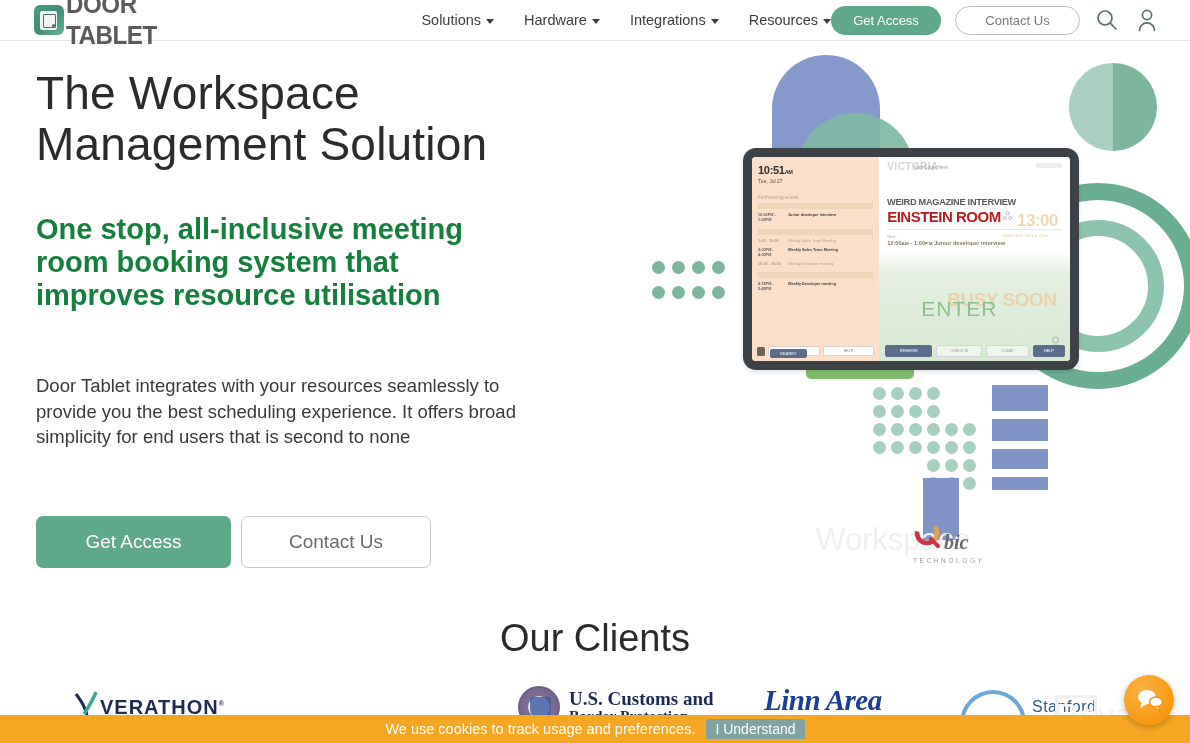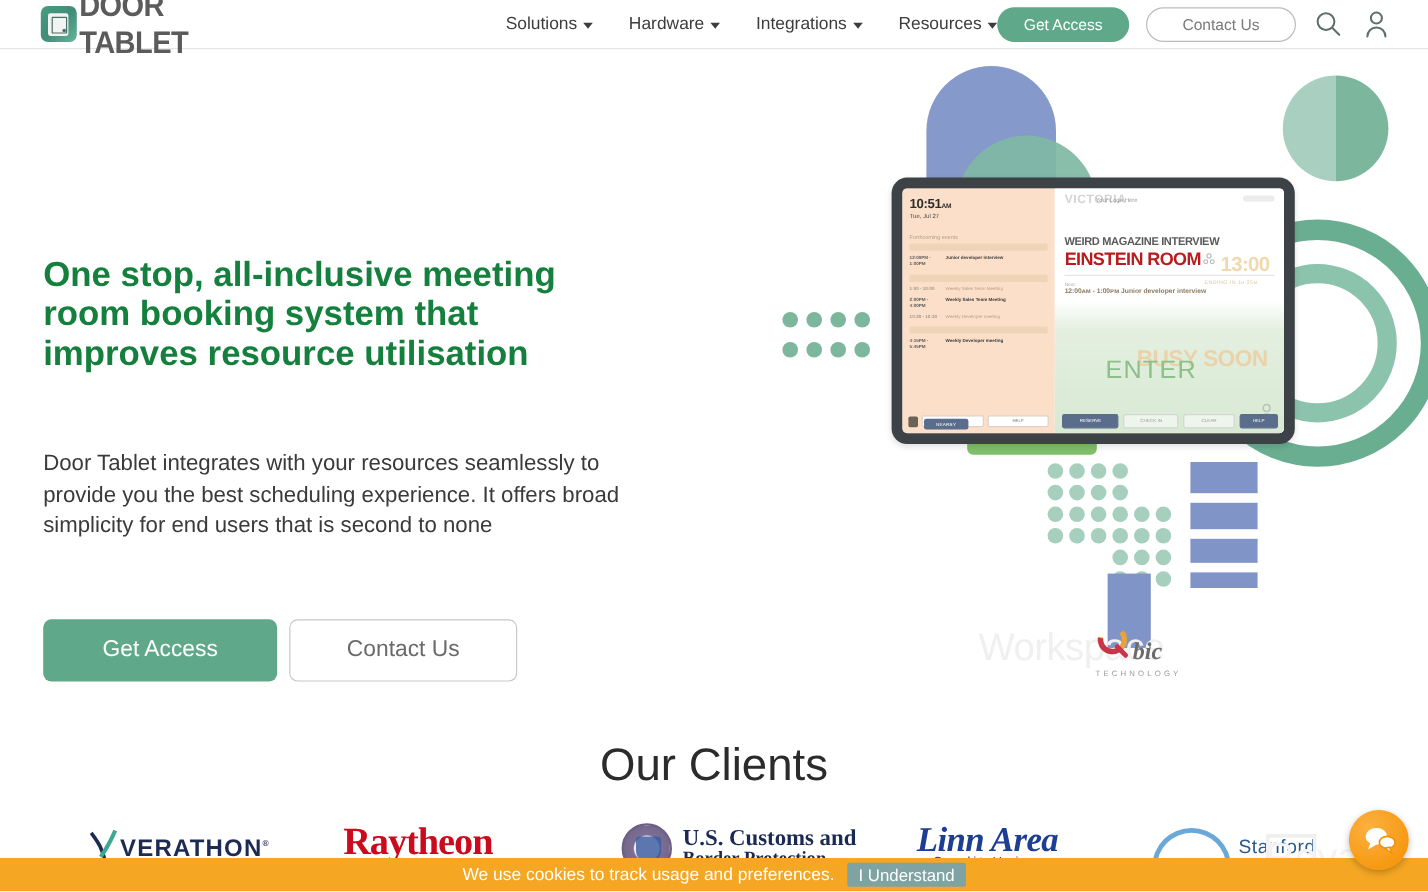--- a/index.html
+++ b/index.html
@@ -325,20 +325,24 @@
       </div>
       <div class="icon-btn">
         <svg width="26" height="26" viewBox="0 0 26 26" fill="none" stroke="#5d7068" stroke-width="1.7">
           <circle cx="13" cy="8" r="4.6"></circle>
             <path d="M5.5 23.5c0-4.4 3.4-7.6 7.5-7.6s7.5 3.2 7.5 7.6" stroke-linecap="round"></path>
         </svg>
       </div>
     </div>
   </div>
 
+  <h1 class="hero-h1">
+    <span>The Workspace</span><br>
+    <span>Management Solution</span>
+  </h1>
   <div class="hero-sub">One stop, all-inclusive meeting room booking system that improves resource utilisation</div>
   <div class="hero-body">Door Tablet integrates with your resources seamlessly to provide you the best scheduling experience. It offers broad simplicity for end users that is second to none</div>
   <div class="hero-cta">
     <div class="cta cta-primary">Get Access</div>
     <div class="cta cta-secondary">Contact Us</div>
   </div>
 
   <div class="art">
     <div class="shape blue-arch"></div>
     <div class="shape teal-circle-big"></div>
@@ -487,23 +491,20 @@
     <div class="client c-verathon">
       <svg width="30" height="38" viewBox="0 0 30 38">
         <path d="M4 6 C10 14, 14 20, 16 32" stroke="#1d2a52" stroke-width="3" fill="none"></path>
         <path d="M24 4 C20 14, 16 20, 12 26" stroke="#3aa98f" stroke-width="3.4" fill="none"></path>
       </svg>
       <div class="verathon-word">
         <span>VERATHON</span><sup>®</sup>
       </div>
     </div>
 
-    <div class="client c-raytheon">
-      <div class="raytheon-word">Raytheon</div>
-    </div>
 
     <div class="client c-cbp">
       <div class="cbp-seal"></div>
       <div class="cbp-text">
         <div class="cbp-l1">U.S. Customs and</div>
         <div class="cbp-l2">Border Protection</div>
       </div>
     </div>
 
     <div class="client c-last">

